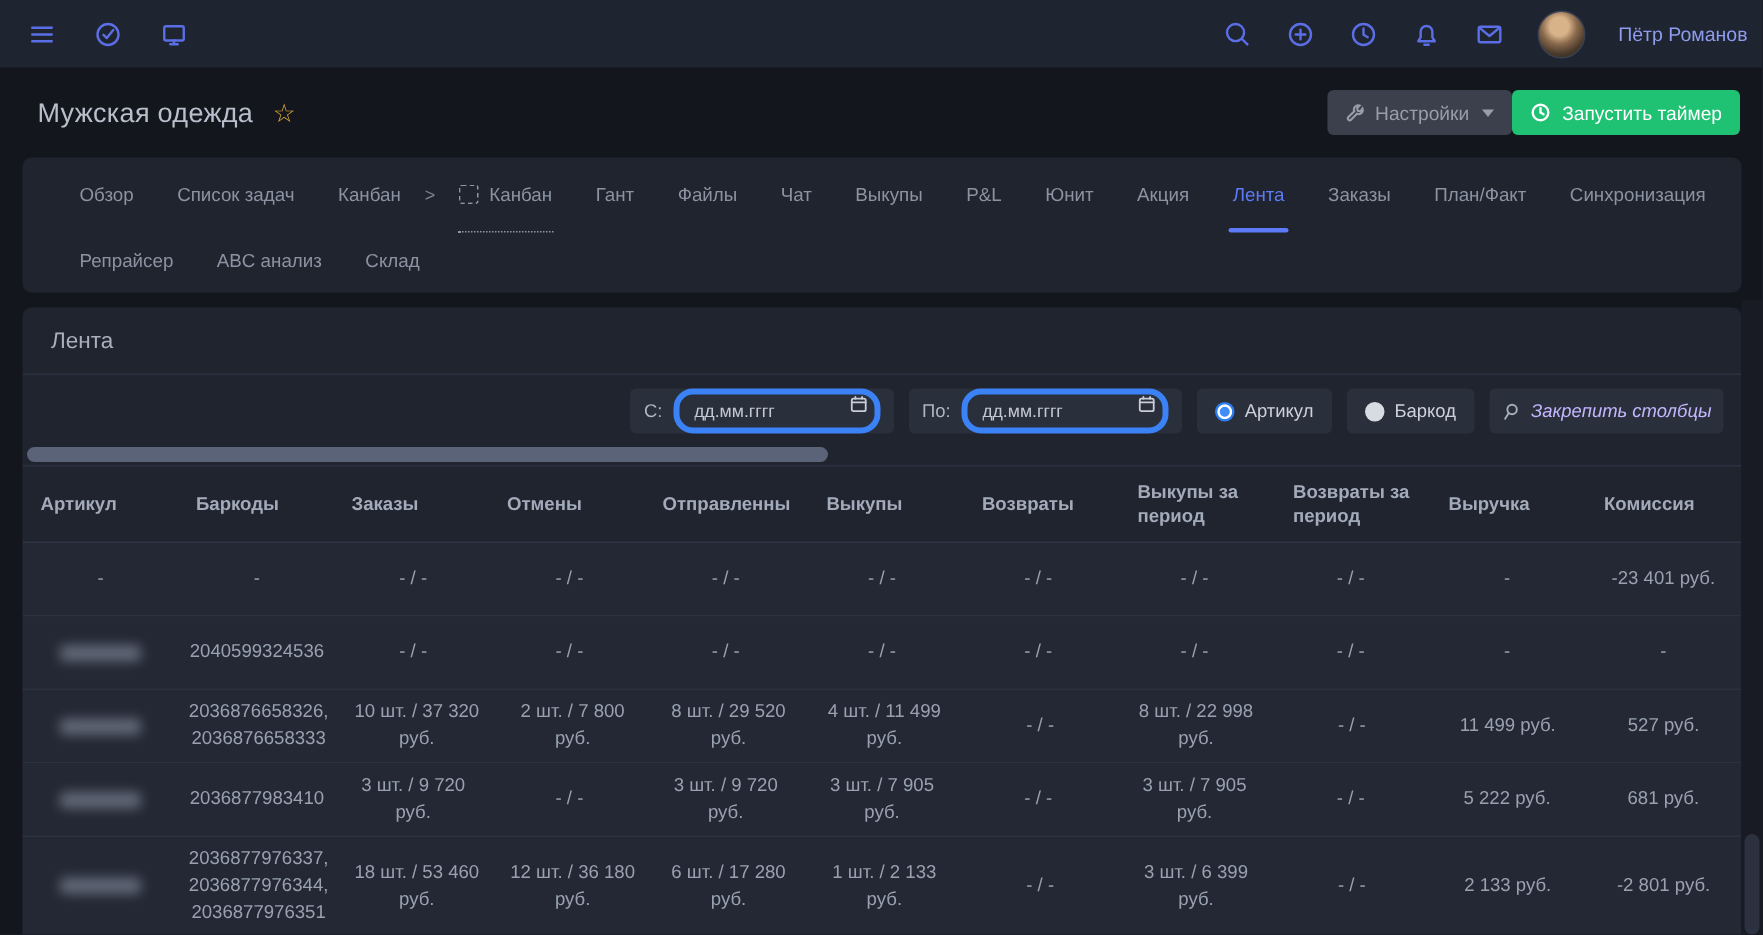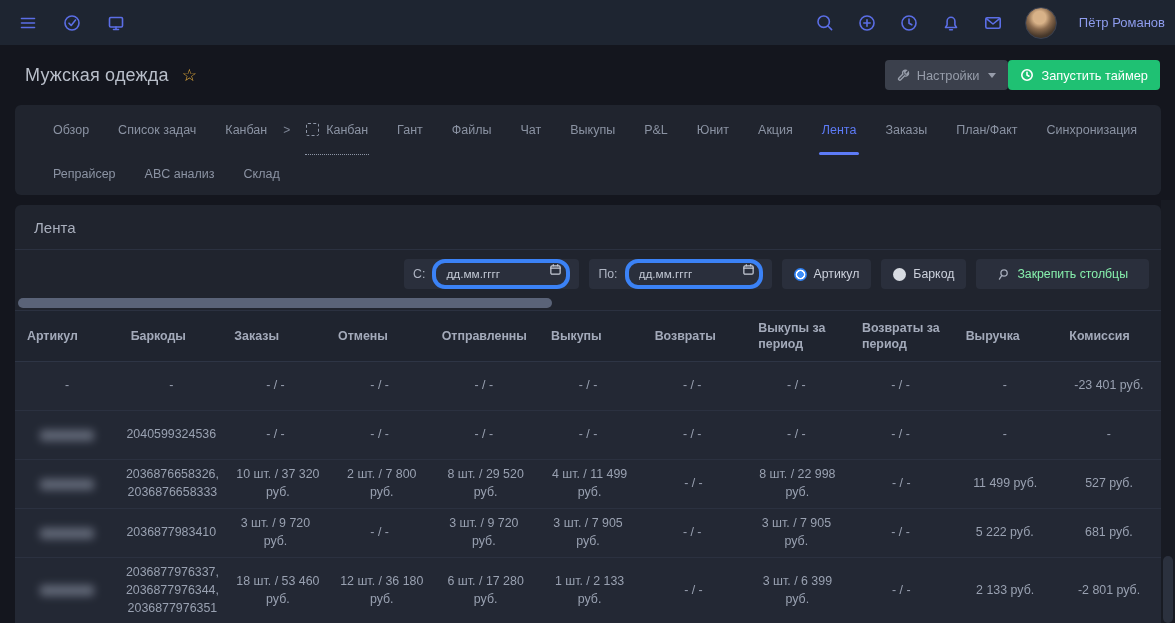--- a/index.html
+++ b/index.html
@@ -63,21 +63,21 @@
     color:#c2c8d4;font-size:11.8px;font-family:"Liberation Sans",sans-serif;padding:0 24px 0 10px;outline:none;
   }
   .date-input::placeholder{color:#c2c8d4;}
   .date-wrap{position:relative;display:flex;align-items:center;}
   .cal-icon{position:absolute;right:8px;top:4px;pointer-events:none;}
   .cal-icon svg{stroke:#c8cdd8;fill:none;stroke-width:1.3;stroke-linecap:round;}
   .radio-box{cursor:pointer;color:#ccd1dc;padding:0 12px;}
   .radio{width:13px;height:13px;border-radius:50%;flex:0 0 auto;}
   .radio.checked{background:radial-gradient(circle,#3f8ef8 0 3px,#ffffff 3.6px 4.6px,#2d7ef0 5.2px 100%);}
   .radio.unchecked{background:#d7dbe2;}
-  .pin-btn{cursor:pointer;color:#86efac;padding:0 21px;}
+  .pin-btn{cursor:pointer;color:#c4b5fd;padding:0 8px;font-style:italic;}
   .pin-btn svg{stroke:#a6adbb;fill:none;stroke-width:1.4;stroke-linecap:round;}
   
   .hscroll{position:relative;height:13px;margin-top:3px;}
   .hscroll-thumb{position:absolute;left:3px;top:1px;width:534px;height:10px;background:#5a6378;border-radius:5px;cursor:grab;}
   
   .thead{
     display:grid;grid-template-columns:repeat(11,1fr);
     background:#1f242f;border-top:1px solid #2b3140;border-bottom:1px solid #2e3545;height:50px;
   }
   .th{display:flex;align-items:center;padding:0 12px;font-size:12.4px;font-weight:700;color:#a3aaba;line-height:1.3;}

